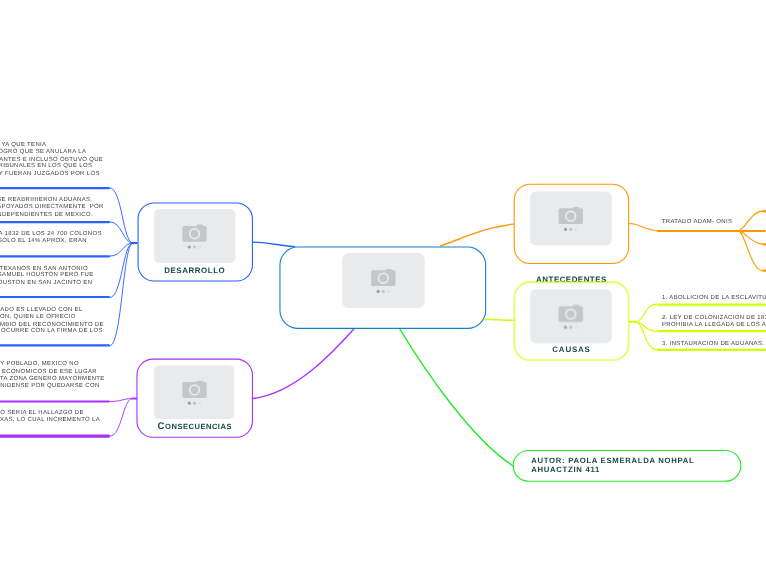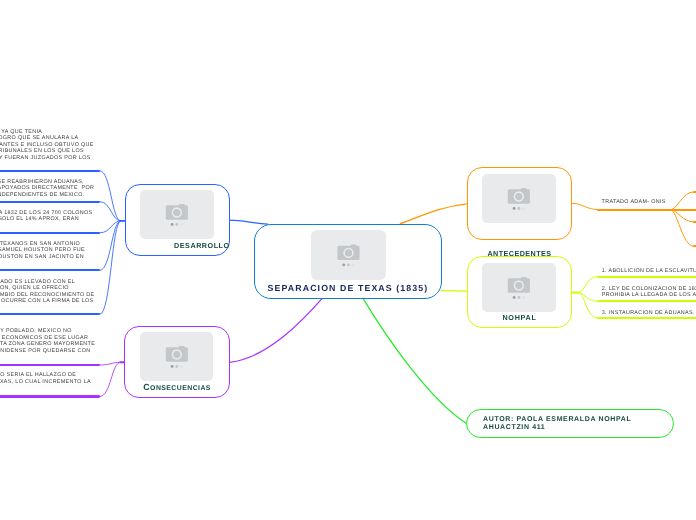--- a/index.html
+++ b/index.html
@@ -49,51 +49,50 @@
     </svg>
     <div class="node" style="left: 253.7px; top: 223.7px; width: 188.5px; height: 75px; border: 1.6px solid rgb(17, 128, 204); border-radius: 17px;"></div>
     <div class="thumb" style="left: 310.8px; top: 229.6px; width: 75px; height: 50px; border-radius: 6px;"><svg class="ph" width="75" height="50" viewBox="0 0 75 50">
     <rect x="39.7" y="14.45" width="5.5" height="2.65" rx="0.5" fill="#c4c7ca"></rect>
     <rect x="26.45" y="15.7" width="22.1" height="14.4" rx="1.5" fill="#c4c7ca"></rect>
     <circle cx="37.5" cy="22.9" r="4.4" fill="none" stroke="#e8eaec" stroke-width="1.6"></circle>
     <circle cx="32.75" cy="34.9" r="1.45" fill="#9ba0a4"></circle>
     <circle cx="37.5" cy="34.9" r="1.45" fill="#c3c6c9"></circle>
     <circle cx="42.25" cy="34.9" r="1.45" fill="#e0e2e4"></circle>
   </svg></div>
-    <div class="lbl" style="left: 253.7px; width: 188.5px; top: 283.191px; line-height: 10.12px; font-size: 8.8px; letter-spacing: 1.09px; color: rgb(22, 38, 94);">SEPARACION DE TEXAS (1835)</div>
     <div class="node" style="left: 124.5px; top: 183.5px; width: 105.1px; height: 72.8px; border: 1.8px solid rgb(41, 98, 255); border-radius: 15px;"></div>
     <div class="thumb" style="left: 140px; top: 189.8px; width: 73.7px; height: 49.3px; border-radius: 5px;"><svg class="ph" width="73.7" height="49.3" viewBox="0 0 73.7 49.3">
     <rect x="39.050000000000004" y="14.099999999999998" width="5.5" height="2.65" rx="0.5" fill="#c4c7ca"></rect>
     <rect x="25.8" y="15.349999999999998" width="22.1" height="14.4" rx="1.5" fill="#c4c7ca"></rect>
     <circle cx="36.85" cy="22.549999999999997" r="4.4" fill="none" stroke="#e8eaec" stroke-width="1.6"></circle>
     <circle cx="32.1" cy="34.55" r="1.45" fill="#9ba0a4"></circle>
     <circle cx="36.85" cy="34.55" r="1.45" fill="#c3c6c9"></circle>
     <circle cx="41.6" cy="34.55" r="1.45" fill="#e0e2e4"></circle>
   </svg></div>
-    <div class="lbl" style="left: 124.5px; width: 105.1px; top: 242.365px; line-height: 8.28px; font-size: 7.2px; letter-spacing: 0.52px; color: rgb(23, 74, 66); text-align: right;">DESARROLLO</div>
+    <div class="lbl" style="left: 124.5px; width: 105.1px; top: 242.365px; line-height: 8.28px; font-size: 7.2px; letter-spacing: 0.52px; color: rgb(23, 74, 66);">DESARROLLO</div>
     <div class="node" style="left: 466.6px; top: 167px; width: 105.8px; height: 72.6px; border: 1.8px solid rgb(255, 152, 0); border-radius: 15px;"></div>
     <div class="thumb" style="left: 482.1px; top: 173.9px; width: 73.7px; height: 49.3px; border-radius: 5px;"><svg class="ph" width="73.7" height="49.3" viewBox="0 0 73.7 49.3">
     <rect x="39.050000000000004" y="14.099999999999998" width="5.5" height="2.65" rx="0.5" fill="#c4c7ca"></rect>
     <rect x="25.8" y="15.349999999999998" width="22.1" height="14.4" rx="1.5" fill="#c4c7ca"></rect>
     <circle cx="36.85" cy="22.549999999999997" r="4.4" fill="none" stroke="#e8eaec" stroke-width="1.6"></circle>
     <circle cx="32.1" cy="34.55" r="1.45" fill="#9ba0a4"></circle>
     <circle cx="36.85" cy="34.55" r="1.45" fill="#c3c6c9"></circle>
     <circle cx="41.6" cy="34.55" r="1.45" fill="#e0e2e4"></circle>
   </svg></div>
     <div class="lbl" style="left: 466.6px; width: 105.8px; top: 225.365px; line-height: 8.28px; font-size: 7.2px; letter-spacing: 0.46px; color: rgb(23, 74, 66); margin-top: 25px;">ANTECEDENTES</div>
     <div class="node" style="left: 466.6px; top: 255.6px; width: 105.8px; height: 72.8px; border: 1.8px solid rgb(204, 255, 0); border-radius: 15px;"></div>
     <div class="thumb" style="left: 482.1px; top: 263.1px; width: 73.7px; height: 49.3px; border-radius: 5px;"><svg class="ph" width="73.7" height="49.3" viewBox="0 0 73.7 49.3">
     <rect x="39.050000000000004" y="14.099999999999998" width="5.5" height="2.65" rx="0.5" fill="#c4c7ca"></rect>
     <rect x="25.8" y="15.349999999999998" width="22.1" height="14.4" rx="1.5" fill="#c4c7ca"></rect>
     <circle cx="36.85" cy="22.549999999999997" r="4.4" fill="none" stroke="#e8eaec" stroke-width="1.6"></circle>
     <circle cx="32.1" cy="34.55" r="1.45" fill="#9ba0a4"></circle>
     <circle cx="36.85" cy="34.55" r="1.45" fill="#c3c6c9"></circle>
     <circle cx="41.6" cy="34.55" r="1.45" fill="#e0e2e4"></circle>
   </svg></div>
-    <div class="lbl" style="left: 466.6px; width: 105.8px; top: 314.265px; line-height: 8.28px; font-size: 7.2px; letter-spacing: 0.72px; color: rgb(23, 74, 66);">NOHPAL</div>
+    <div class="lbl" style="left: 466.6px; width: 105.8px; top: 314.265px; line-height: 8.28px; font-size: 7.2px; letter-spacing: 0.72px; color: rgb(23, 74, 66);">CAUSAS</div>
     <div class="node" style="left: 124.3px; top: 325.6px; width: 105.5px; height: 72.8px; border: 1.8px solid rgb(169, 49, 255); border-radius: 15px;"></div>
     <div class="thumb" style="left: 139.8px; top: 332.2px; width: 73.7px; height: 49.3px; border-radius: 5px;"><svg class="ph" width="73.7" height="49.3" viewBox="0 0 73.7 49.3">
     <rect x="39.050000000000004" y="14.099999999999998" width="5.5" height="2.65" rx="0.5" fill="#c4c7ca"></rect>
     <rect x="25.8" y="15.349999999999998" width="22.1" height="14.4" rx="1.5" fill="#c4c7ca"></rect>
     <circle cx="36.85" cy="22.549999999999997" r="4.4" fill="none" stroke="#e8eaec" stroke-width="1.6"></circle>
     <circle cx="32.1" cy="34.55" r="1.45" fill="#9ba0a4"></circle>
     <circle cx="36.85" cy="34.55" r="1.45" fill="#c3c6c9"></circle>
     <circle cx="41.6" cy="34.55" r="1.45" fill="#e0e2e4"></circle>
   </svg></div>
     <div class="lbl" style="left: 124.3px; width: 105.5px; top: 382.391px; line-height: 10.12px; font-size: 8.8px; letter-spacing: 0.5px; color: rgb(23, 74, 66);"><span>C</span><span style="font-size: 6.8992px; letter-spacing: 0.45px;">ONSECUENCIAS</span></div>

